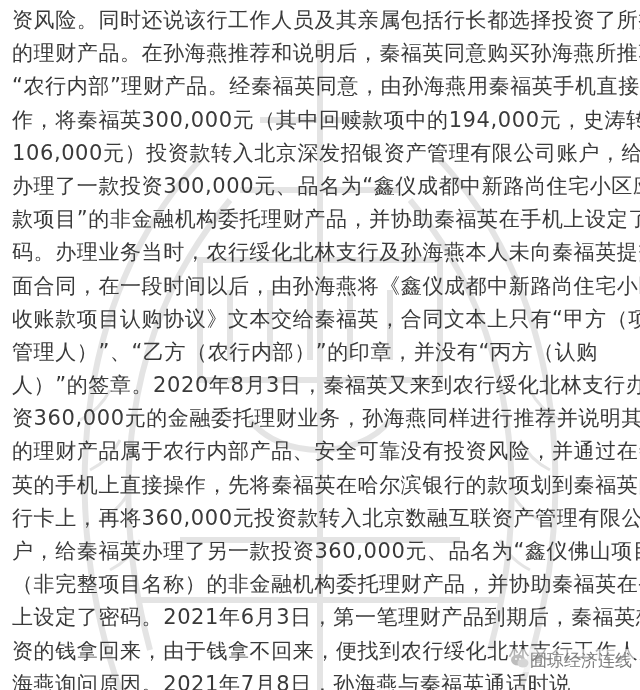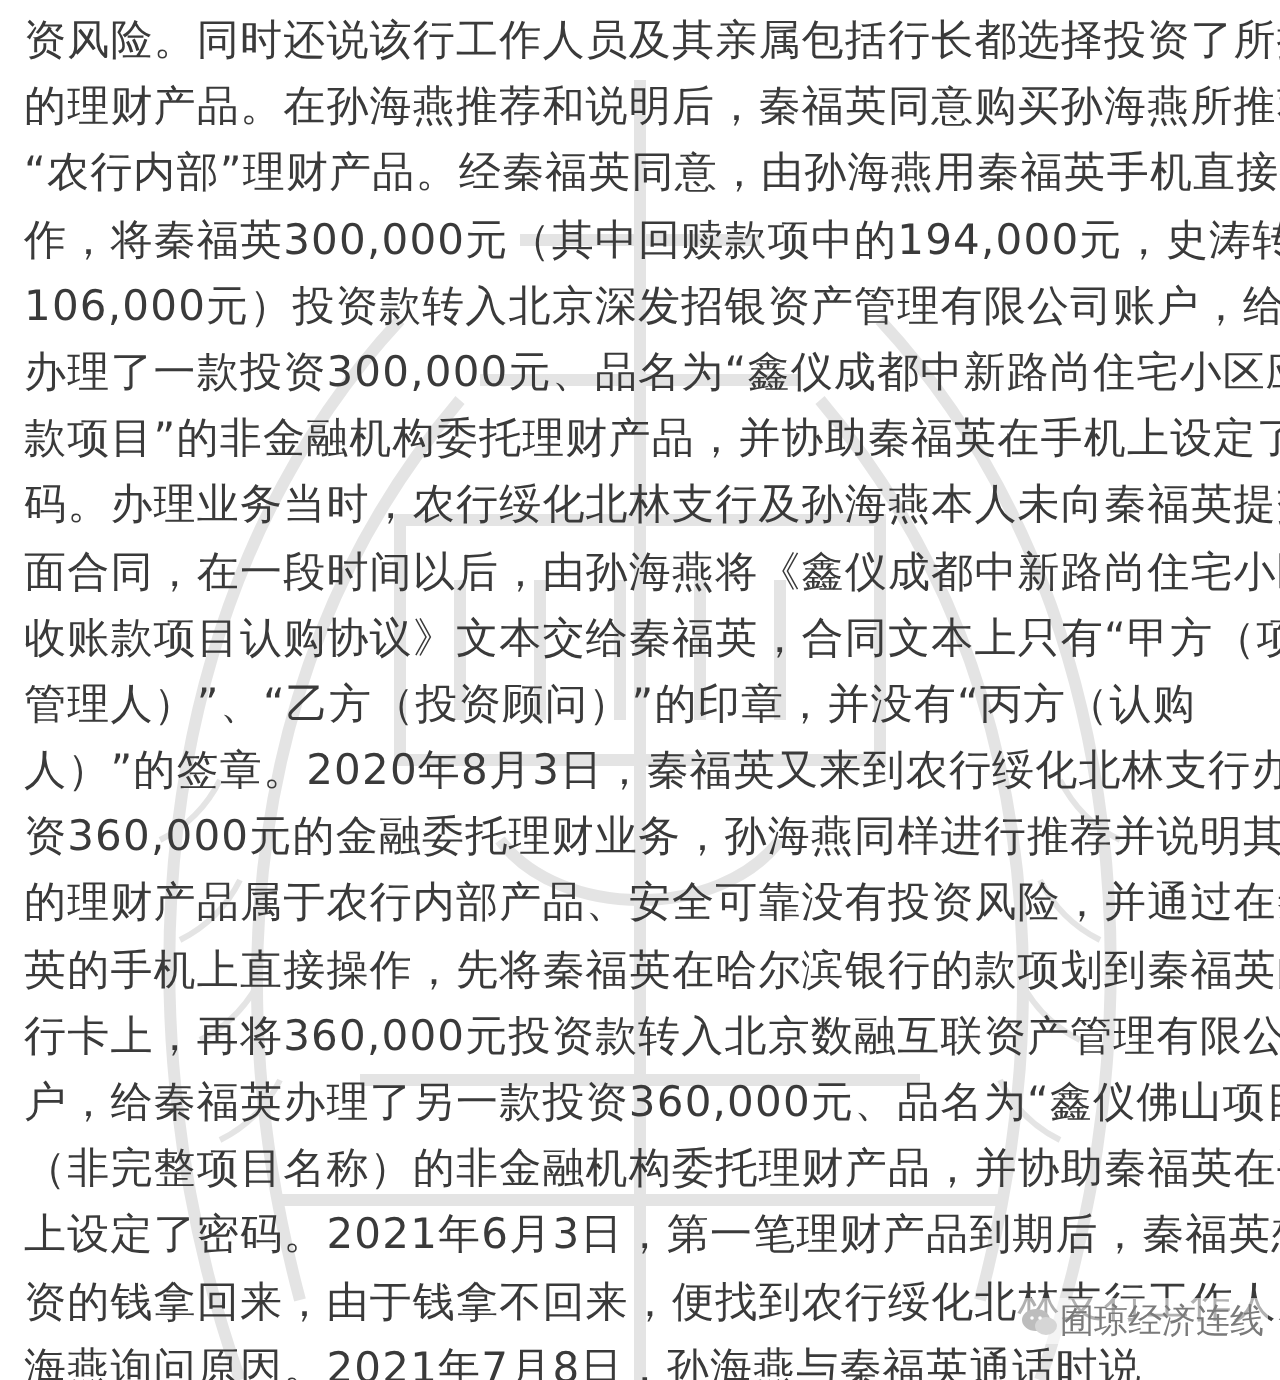--- a/index.html
+++ b/index.html
@@ -94,21 +94,21 @@
     <span class="line">资风险。同时还说该行工作人员及其亲属包括行长都选择投资了所推荐</span>
     <span class="line">的理财产品。在孙海燕推荐和说明后，秦福英同意购买孙海燕所推荐的</span>
     <span class="line">“农行内部”理财产品。经秦福英同意，由孙海燕用秦福英手机直接操</span>
     <span class="line">作，将秦福英300,000元（其中回赎款项中的194,000元，史涛转入款项</span>
     <span class="line">106,000元）投资款转入北京深发招银资产管理有限公司账户，给秦福英</span>
     <span class="line">办理了一款投资300,000元、品名为“鑫仪成都中新路尚住宅小区应收账</span>
     <span class="line">款项目”的非金融机构委托理财产品，并协助秦福英在手机上设定了密</span>
     <span class="line">码。办理业务当时，农行绥化北林支行及孙海燕本人未向秦福英提交书</span>
     <span class="line">面合同，在一段时间以后，由孙海燕将《鑫仪成都中新路尚住宅小区应</span>
     <span class="line">收账款项目认购协议》文本交给秦福英，合同文本上只有“甲方（项目</span>
-    <span class="line">管理人）”、“乙方（投资顾问）”的印章，并没有“丙方（认购</span>
+    <span class="line">管理人）”、“乙方（农行内部）”的印章，并没有“丙方（认购</span>
     <span class="line">人）”的签章。2020年8月3日，秦福英又来到农行绥化北林支行办理投</span>
     <span class="line">资360,000元的金融委托理财业务，孙海燕同样进行推荐并说明其所推荐</span>
     <span class="line">的理财产品属于农行内部产品、安全可靠没有投资风险，并通过在秦福</span>
     <span class="line">英的手机上直接操作，先将秦福英在哈尔滨银行的款项划到秦福英的农</span>
     <span class="line">行卡上，再将360,000元投资款转入北京数融互联资产管理有限公司账</span>
     <span class="line">户，给秦福英办理了另一款投资360,000元、品名为“鑫仪佛山项目”</span>
     <span class="line">（非完整项目名称）的非金融机构委托理财产品，并协助秦福英在手机</span>
     <span class="line">上设定了密码。2021年6月3日，第一笔理财产品到期后，秦福英想把投</span>
     <span class="line">资的钱拿回来，由于钱拿不回来，便找到农行绥化北林支行工作人员孙</span>
     <span class="line">海燕询问原因。2021年7月8日，孙海燕与秦福英通话时说</span>

